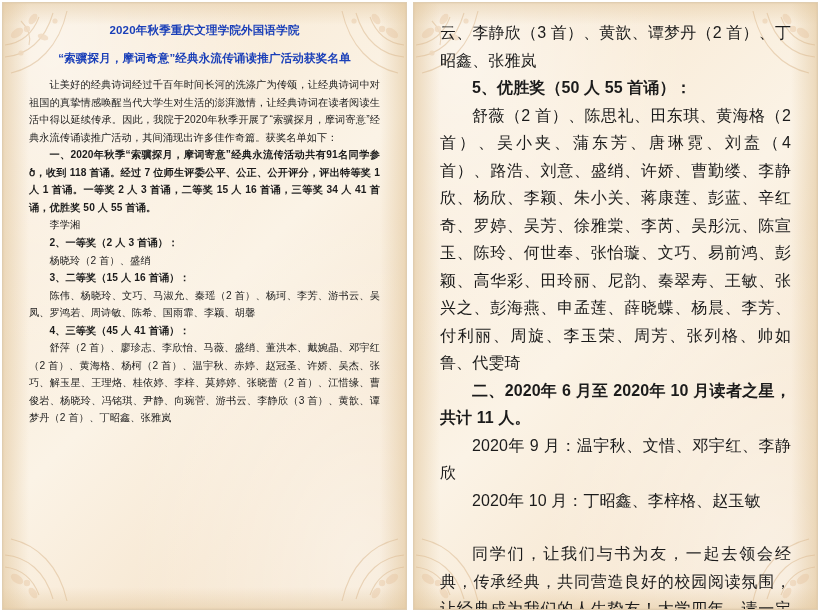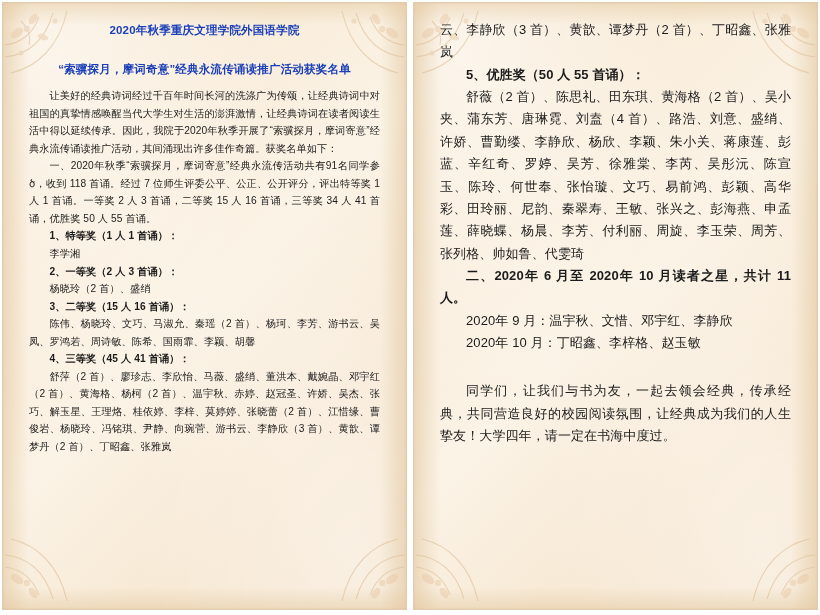--- a/index.html
+++ b/index.html
@@ -67,57 +67,57 @@
     text-align: center;
     color: #1a3fb8;
     font-weight: bold;
     font-size: 11.5px;
     line-height: 1.7;
     letter-spacing: 0.2px;
     margin: 2px 0 0 0;
   }
   .doc-title .line2 {
     display: block;
-    margin-top: 19px;
+    margin-top: 8px;
   }
   p.body {
     color: #1b1b1b;
     font-size: 10.2px;
     line-height: 1.72;
     margin: 0;
     text-align: justify;
     text-indent: 2em;
     letter-spacing: 0.1px;
   }
   p.body.first {
     margin-top: 8px;
   }
   p.bold {
-    font-weight: normal;
+    font-weight: bold;
   }
   p.tight {
     margin-top: 0;
   }
   p.sub {
     text-indent: 2em;
     font-weight: bold;
   }
   p.names {
     text-indent: 2em;
   }
   .spacer-lg { height: 26px; }
   .signature {
     margin-top: 18px;
     font-size: 10.2px;
     color: #1b1b1b;
     line-height: 1.9;
     text-align: right;
     padding-right: 38px;
   }
-  .right-col p.body { font-size: 13px; }
+  .right-col p.body { font-size: 16px; }
 </style>
 </head>
 <body>
 
 <div class="page-wrap">
 
   <div class="sheet">
     <div class="edge-shade"></div>
 
     <svg class="corner tl" viewBox="0 0 96 96">
@@ -176,21 +176,20 @@
 
     <div class="content">
       <div class="doc-title">
         <span>2020年秋季重庆文理学院外国语学院</span>
         <span class="line2">“索骥探月，摩词奇意”经典永流传诵读推广活动获奖名单</span>
       </div>
 
       <p class="body first">让美好的经典诗词经过千百年时间长河的洗涤广为传颂，让经典诗词中对祖国的真挚情感唤醒当代大学生对生活的澎湃激情，让经典诗词在读者阅读生活中得以延续传承。因此，我院于2020年秋季开展了“索骥探月，摩词寄意”经典永流传诵读推广活动，其间涌现出许多佳作奇篇。获奖名单如下：</p>
       <p class="body bold">一、2020年秋季“索骥探月，摩词寄意”经典永流传活动共有91名同学参ծ，收到 118 首诵。经过 7 位师生评委公平、公正、公开评分，评出特等奖 1 人 1 首诵。一等奖 2 人 3 首诵，二等奖 15 人 16 首诵，三等奖 34 人 41 首诵，优胜奖 50 人 55 首诵。</p>
 
-      <p class="body sub bold">1、特等奖（1 人 1 首诵）：</p>
       <p class="body names">李学湘</p>
 
       <p class="body sub bold">2、一等奖（2 人 3 首诵）：</p>
       <p class="body names">杨晓玲（2 首）、盛绡</p>
 
       <p class="body sub bold">3、二等奖（15 人 16 首诵）：</p>
       <p class="body names">陈伟、杨晓玲、文巧、马淑允、秦瑶（2 首）、杨珂、李芳、游书云、吴凤、罗鸿若、周诗敏、陈希、国雨霏、李颖、胡馨</p>
 
       <p class="body sub bold">4、三等奖（45 人 41 首诵）：</p>
       <p class="body names">舒萍（2 首）、廖珍志、李欣怡、马薇、盛绡、董洪本、戴婉晶、邓宇红（2 首）、黄海格、杨柯（2 首）、温宇秋、赤婷、赵冠圣、许娇、吴杰、张巧、解玉星、王理烙、桂依婷、李梓、莫婷婷、张晓蕾（2 首）、江惜缘、曹俊岩、杨晓玲、冯铭琪、尹静、向琬菅、游书云、李静欣（3 首）、黄歆、谭梦丹（2 首）、丁昭鑫、张雅岚</p>

